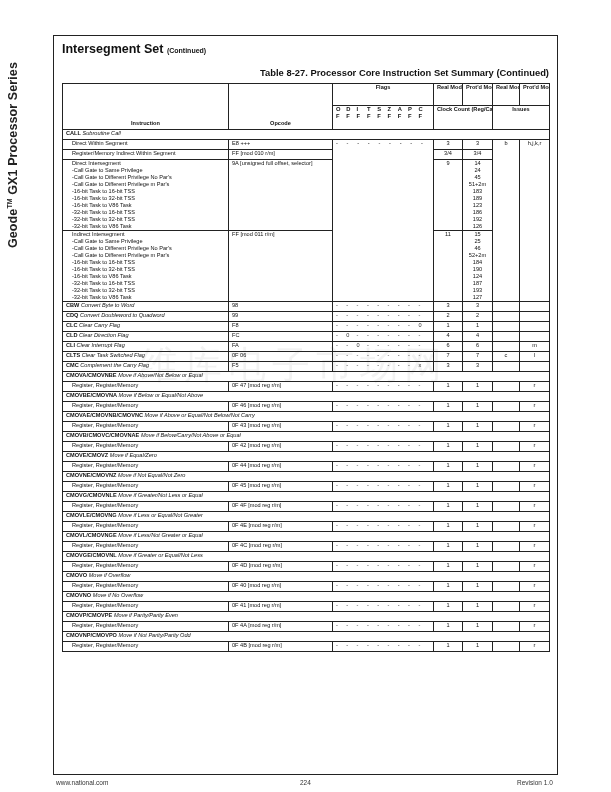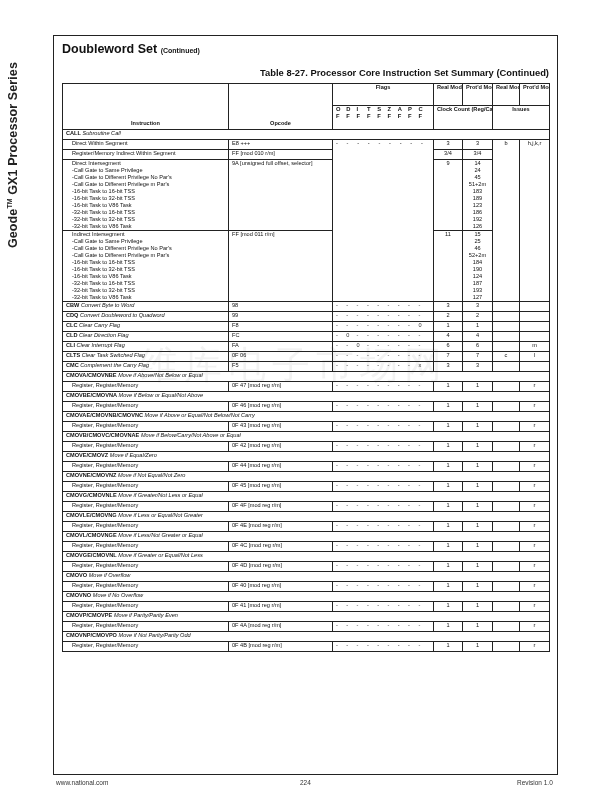--- a/index.html
+++ b/index.html
@@ -50,21 +50,21 @@
   <span>Geode</span><sup>TM</sup>
   <span>GX1 Processor Series</span>
 </div>
 
 <div class="frame"></div>
 <div class="frame-bottom"></div>
 
 <div class="watermark">维库电子市场网</div>
 
 <div class="section-title">
-  <span>Doubleword Set</span>
+  <span>Intersegment Set</span>
   <span class="cont">(Continued)</span>
 </div>
 
 <div class="table-caption">Table 8-27.  Processor Core Instruction Set Summary  (Continued)</div>
 
 <table class="iset">
   <colgroup>
     <col class="c-instr">
       <col class="c-op">
       <col class="c-flags">

